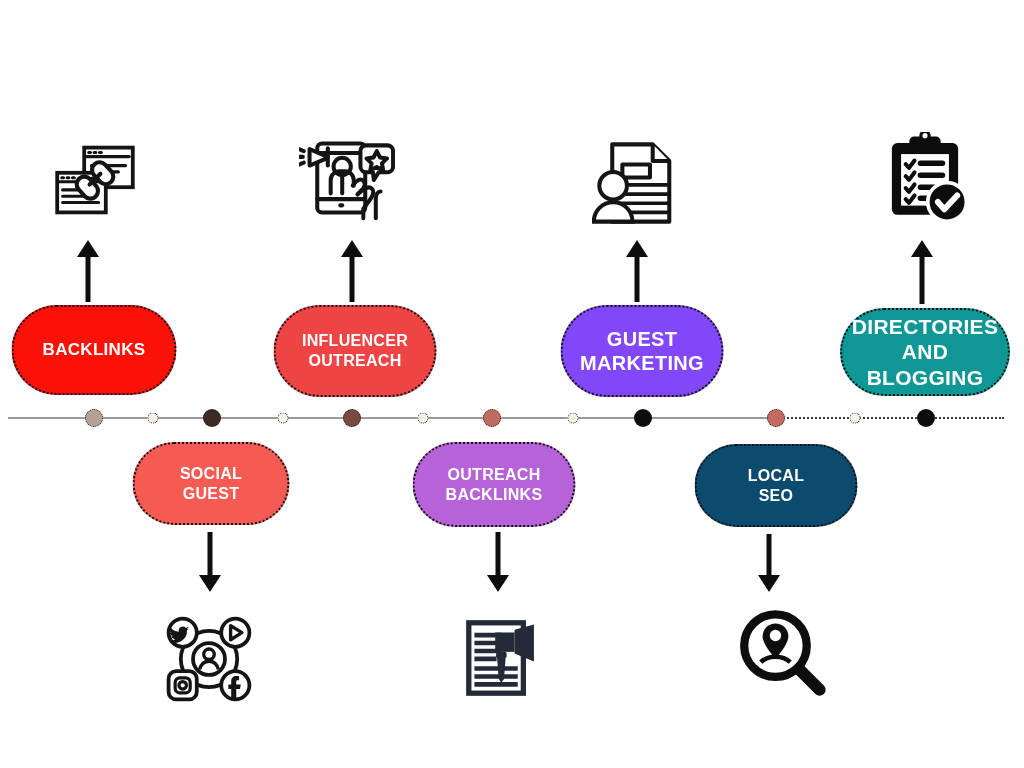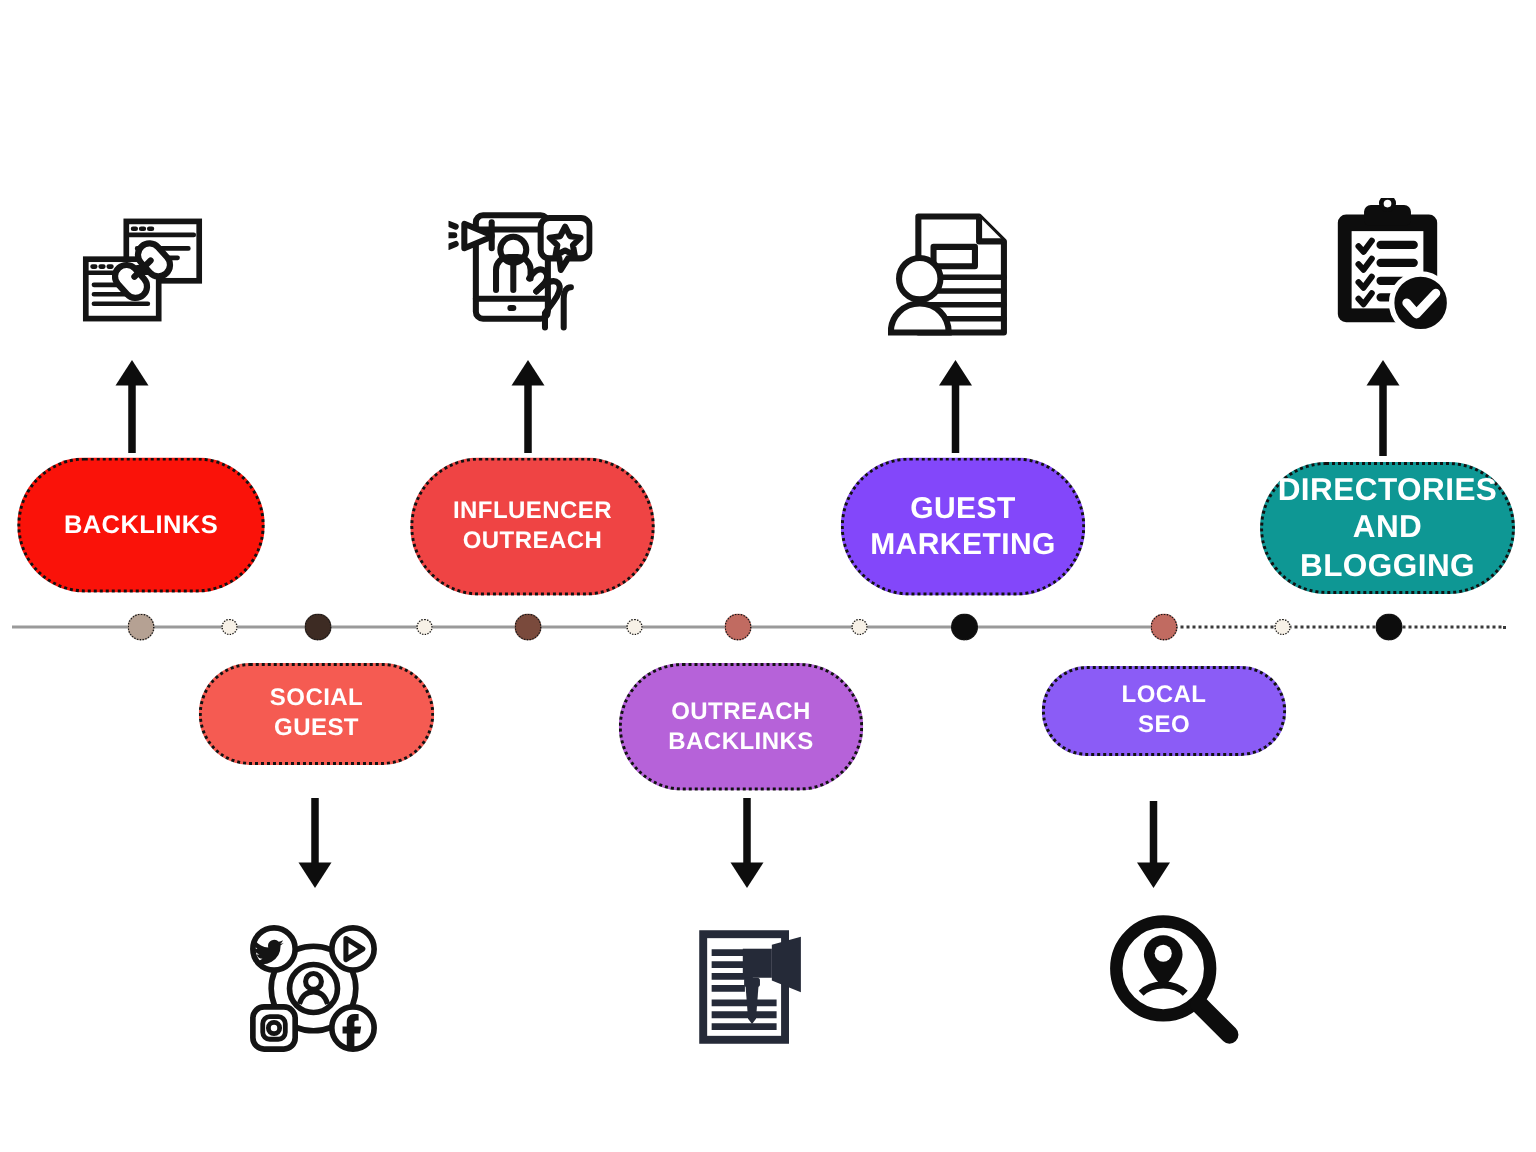--- a/index.html
+++ b/index.html
@@ -172,21 +172,21 @@
     <g stroke="#0d0d0d" stroke-width="6" stroke-linecap="round">
       <path d="M45 34h24M45 47h24M45 60h16M45 72h14"></path>
     </g>
     <circle cx="74" cy="76" r="21" fill="#0d0d0d" stroke="#fff" stroke-width="4"></circle>
     <path d="M64 76l7 8 14-15" fill="none" stroke="#fff" stroke-width="6.5" stroke-linecap="round" stroke-linejoin="round"></path>
   </svg>
       </div>
     </div>
 
   <div id="below-layer">
-      <div class="pill" style="left: 211px; top: 442px; width: 157px; height: 68px; border-radius: 42.5px; background: rgb(245, 91, 82); font-size: 16px;">
+      <div class="pill" style="left: 211px; top: 442px; width: 157px; height: 83px; border-radius: 42.5px; background: rgb(245, 91, 82); font-size: 16px;">
         <span>
           <div>SOCIAL</div>
           <div>GUEST</div>
         </span>
       </div>
       <div class="arrow down" style="left: 210px; top: 532px; width: 24px; height: 60px;">
         <div class="head"></div>
         <div class="shaft"></div>
       </div>
       <div class="icon" style="left: 209px; top: 612px; width: 94px; height: 94px;">
@@ -228,21 +228,21 @@
     <g stroke="#252a38" stroke-width="5.2" stroke-linecap="square">
       <path d="M19 24h26M19 33h26M19 42h26M19 51h20"></path>
       <path d="M19 62h44M19 71h44M19 80h44"></path>
     </g>
     <rect x="40" y="21" width="22" height="22" fill="#252a38"></rect>
     <path d="M62 18l22-6v42l-22-9z" fill="#252a38"></path>
     <path d="M42 48h10l-2 26-3 4-3-4z" fill="#252a38"></path>
     <rect x="41" y="43" width="12" height="7" rx="2" fill="#252a38"></rect>
   </svg>
       </div>
-      <div class="pill" style="left: 776px; top: 444px; width: 163px; height: 60px; border-radius: 41.5px; background: #8b5cf6; font-size: 16px;">
+      <div class="pill" style="left: 776px; top: 444px; width: 163px; height: 83px; border-radius: 41.5px; background: #0c4a6e; font-size: 16px;">
         <span>
           <div>LOCAL</div>
           <div>SEO</div>
         </span>
       </div>
       <div class="arrow down" style="left: 769px; top: 534px; width: 24px; height: 58px;">
         <div class="head"></div>
         <div class="shaft"></div>
       </div>
       <div class="icon" style="left: 781px; top: 607px; width: 92px; height: 92px;">

